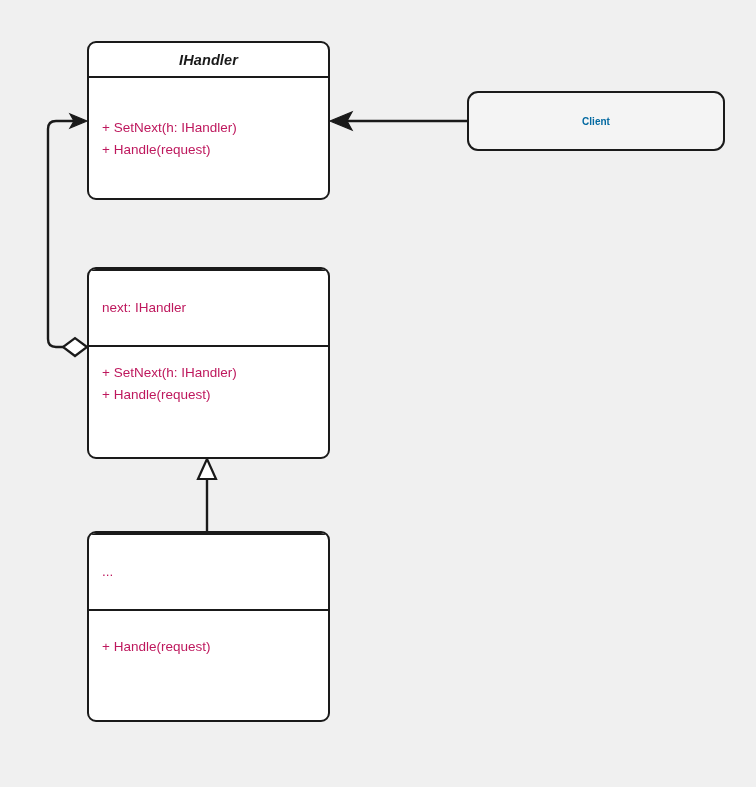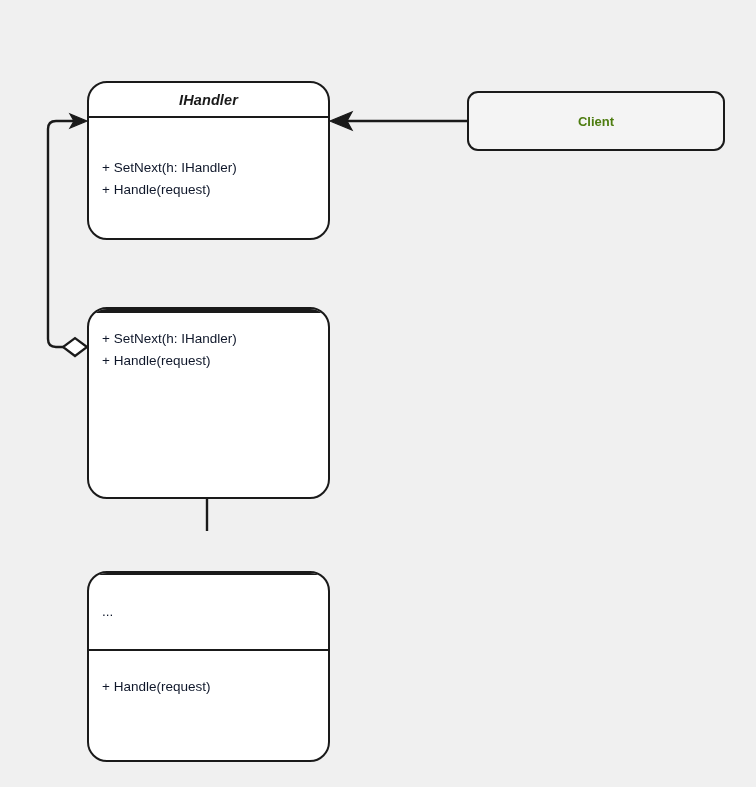--- a/index.html
+++ b/index.html
@@ -20,24 +20,23 @@
     left: 0;
     top: 0;
     width: 756px;
     height: 787px;
   }
   .uml-class {
     position: absolute;
     box-sizing: border-box;
     background: #ffffff;
     border: 2px solid #1a1a1a;
-    border-radius: 20px;
+    border-radius: 9px;
     overflow: hidden;
     z-index: 2;
-    margin-top: 40px;
   }
   .uml-title {
     box-sizing: border-box;
     width: 100%;
     text-align: center;
     color: #1a1a1a;
     font-size: 14.5px;
     letter-spacing: 0.1px;
     display: flex;
     align-items: center;
@@ -56,38 +55,38 @@
     height: 0;
     border-top: 2px solid #1a1a1a;
   }
   .compartment {
     box-sizing: border-box;
     width: 100%;
     padding: 0 13px;
     display: flex;
     flex-direction: column;
     justify-content: center;
-    color: #0f172a;
+    color: #be185d;
     font-size: 13.5px;
     line-height: 22px;
   }
   .compartment .row {
     white-space: nowrap;
   }
   .simple-box {
     position: absolute;
     box-sizing: border-box;
     background: #f4f4f4;
     border: 2px solid #1a1a1a;
     border-radius: 11px;
     display: flex;
     align-items: center;
     justify-content: center;
-    color: #4d7c0f;
-    font-size: 13px;
+    color: #0369a1;
+    font-size: 10px;
     font-weight: bold;
     z-index: 2;
   }
 </style>
 </head>
 <body>
 
 <svg id="canvas" viewBox="0 0 756 787" xmlns="http://www.w3.org/2000/svg">
 
   <g>
@@ -113,20 +112,23 @@
   <div class="uml-title abstract" style="height:33px;">IHandler</div>
   <div class="divider"></div>
   <div class="compartment" style="height:122px;">
     <div class="row">+ SetNext(h: IHandler)</div>
     <div class="row">+ Handle(request)</div>
   </div>
 </div>
 
 <div class="uml-class" style="left:87px; top:267px; width:243px; height:192px;">
   <div class="divider"></div>
+  <div class="compartment" style="height:74px;">
+    <div class="row">next: IHandler</div>
+  </div>
   <div class="divider"></div>
   <div class="compartment" style="height:73px;">
     <div class="row">+ SetNext(h: IHandler)</div>
     <div class="row">+ Handle(request)</div>
   </div>
 </div>
 
 <div class="uml-class" style="left:87px; top:531px; width:243px; height:191px;">
   <div class="divider"></div>
   <div class="compartment" style="height:74px;">

